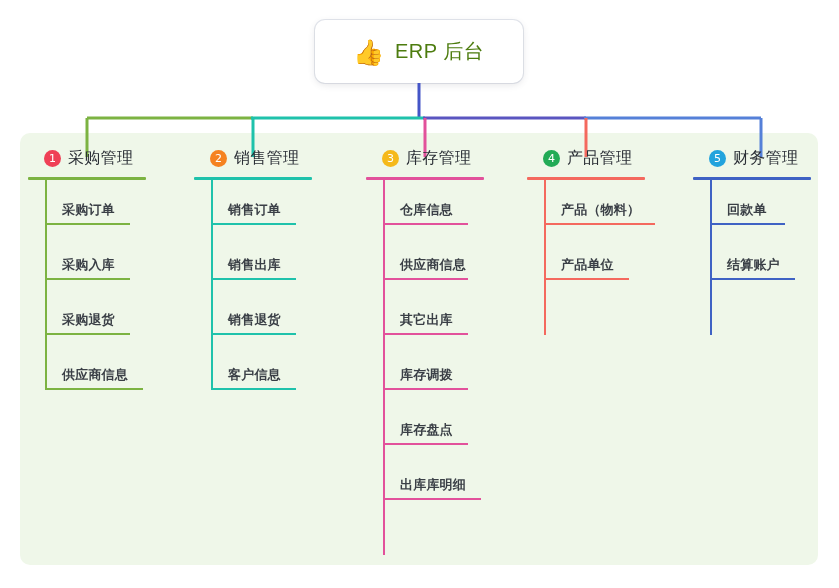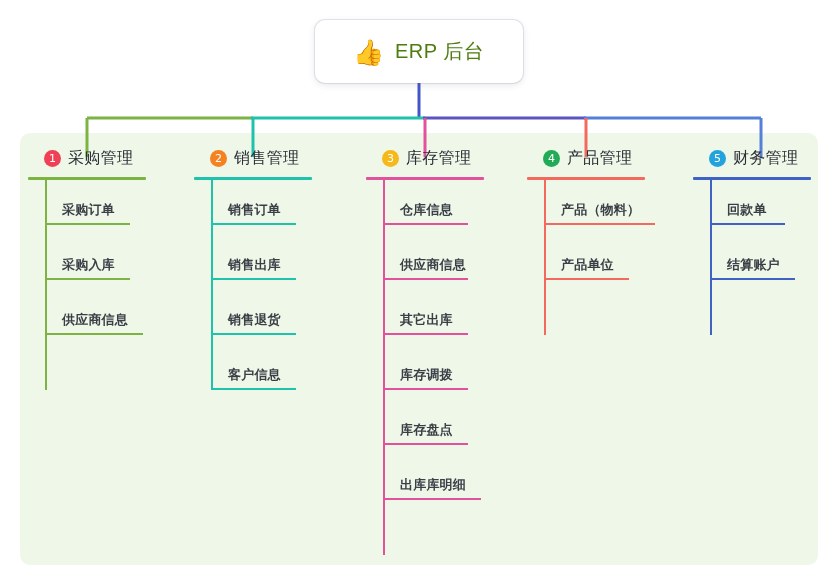--- a/index.html
+++ b/index.html
@@ -188,20 +188,24 @@
           <div class="stem" style="background: rgb(124, 179, 66); height: 210px;"></div>
           <div class="leaf">
             <span class="leaf-text">采购订单</span>
             <div class="leaf-rule" style="width: 84px; background: rgb(124, 179, 66);"></div>
           </div>
           <div class="leaf">
             <span class="leaf-text">采购入库</span>
             <div class="leaf-rule" style="width: 84px; background: rgb(124, 179, 66);"></div>
           </div>
           <div class="leaf">
+            <span class="leaf-text">采购退货</span>
+            <div class="leaf-rule" style="width: 84px; background: rgb(124, 179, 66);"></div>
+          </div>
+          <div class="leaf">
             <span class="leaf-text">供应商信息</span>
             <div class="leaf-rule" style="width: 97px; background: rgb(124, 179, 66);"></div>
           </div>
         </div>
       </div>
       <div class="branch" style="left: 194px;">
         <div class="branch-head">
           <span class="badge" style="background: rgb(245, 130, 32);">2</span>
           <span class="branch-title">销售管理</span>
         </div>

